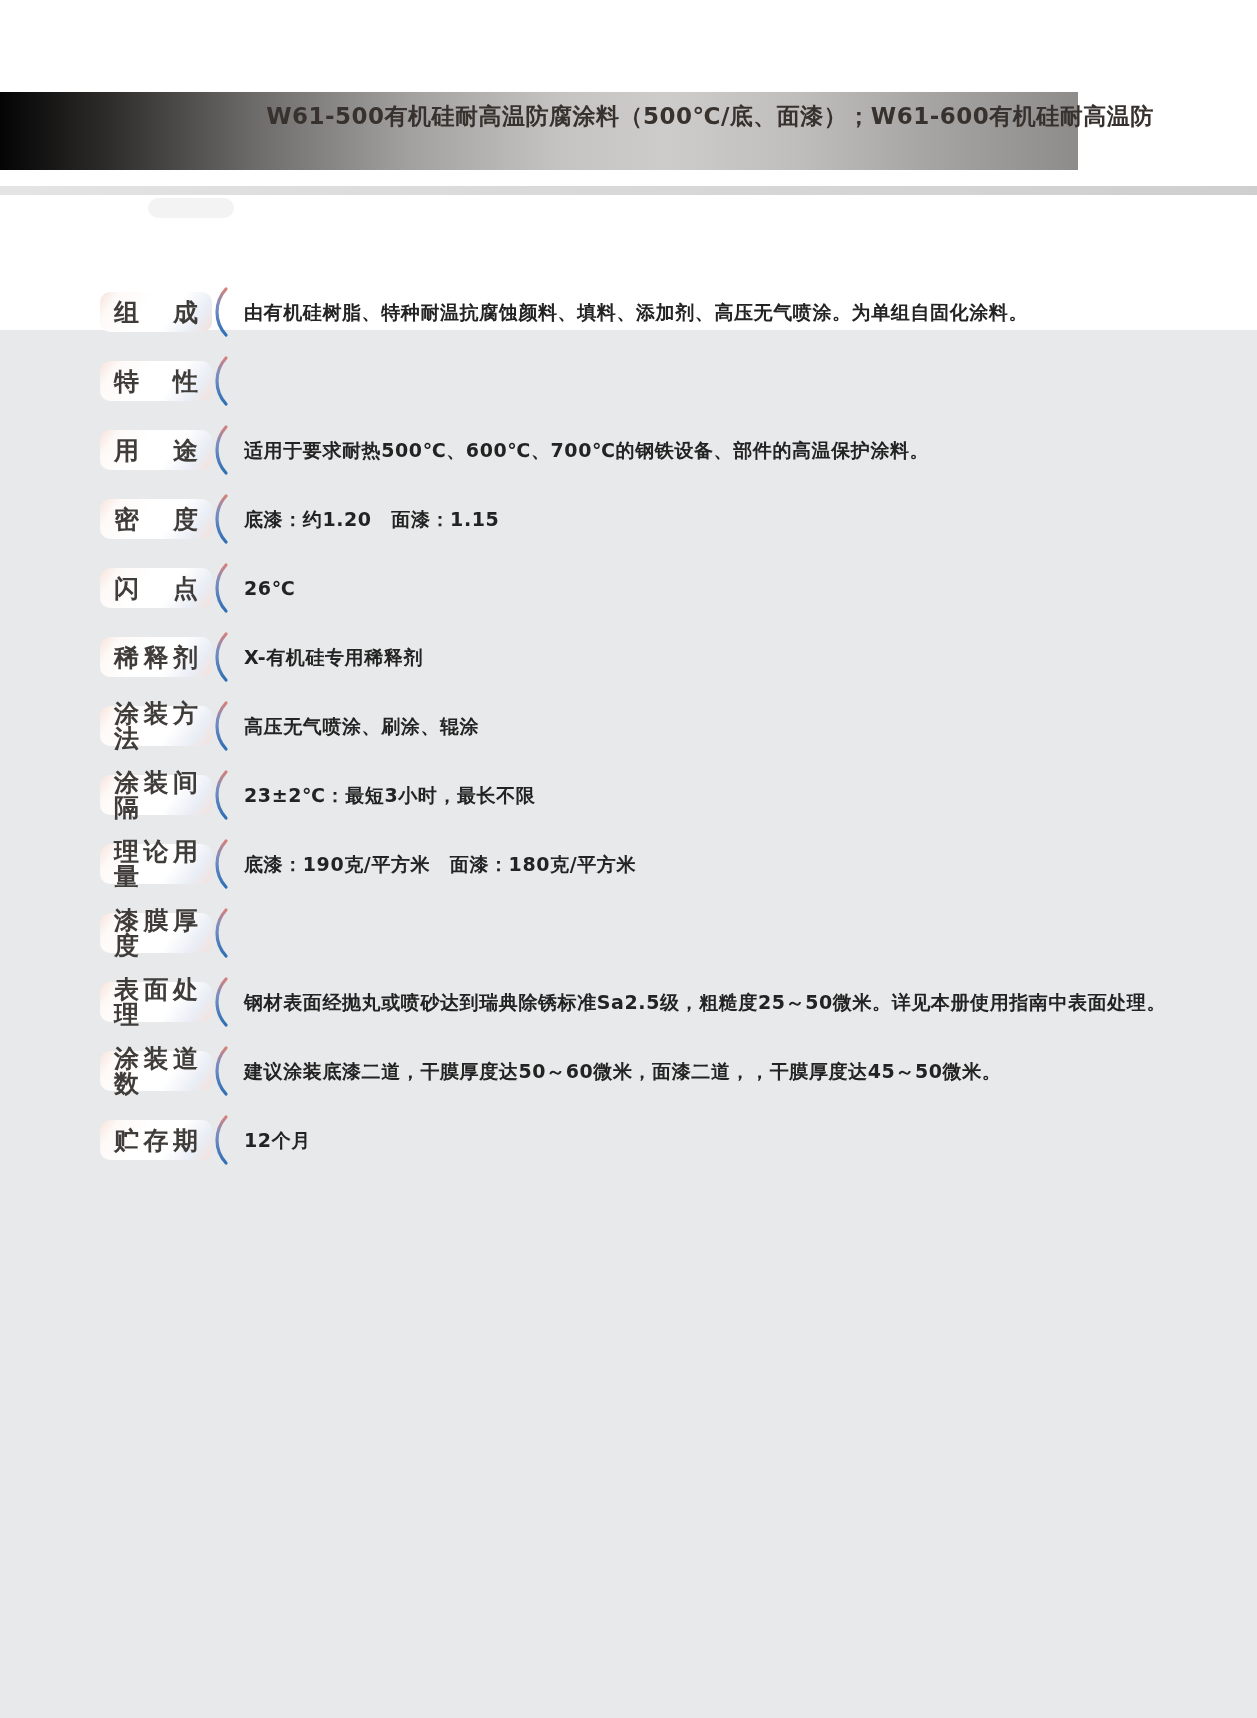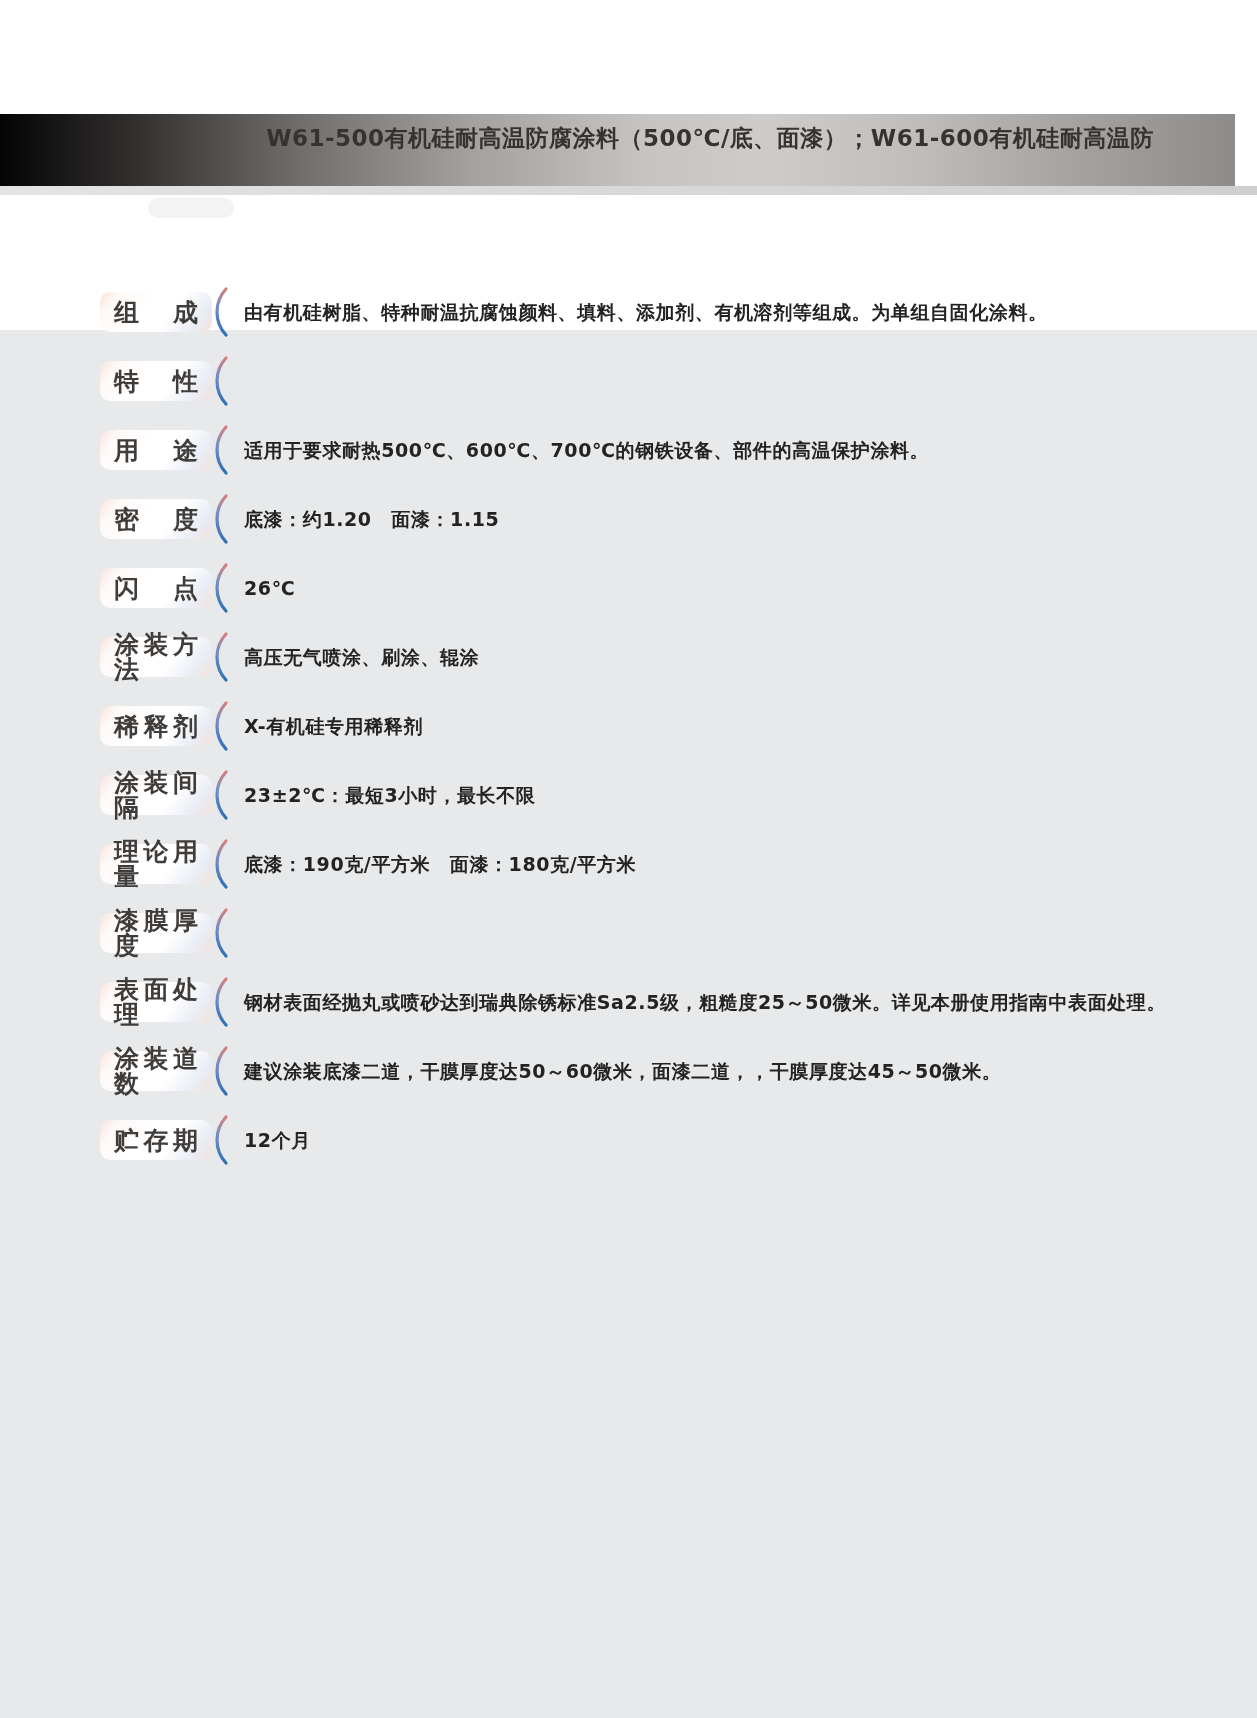--- a/index.html
+++ b/index.html
@@ -10,21 +10,21 @@
     font-family:"DejaVu Sans","Liberation Sans",sans-serif;
     overflow:hidden;
   }
   
   .panel-bg{
     position:absolute;left:0;top:330px;width:1257px;height:1388px;
     background:#e8e9ea;
   }
   
   .header-band{
-    position:absolute;left:0;top:114px;width:1235px;height:78px;
+    position:absolute;left:0;top:92px;width:1078px;height:78px;
     background:linear-gradient(90deg,#040404 0%,#2e2c2b 10%,#6f6d6b 24%,#a3a19f 38%,#c6c4c2 52%,#ceccca 62%,#c0bebc 74%,#a7a5a3 86%,#8e8c8a 100%);
   }
   .header-title{
     position:absolute;left:163px;top:7px;width:1094px;
     text-align:center;
     color:#37322e;
     font-size:23px;font-weight:bold;
     line-height:34px;
     letter-spacing:0.5px;
   }
@@ -102,21 +102,21 @@
 <div class="rows">
   <div class="row">
     <div class="pill">
       <span class="pill-label">组成</span>
     </div>
     <span class="paren">
       <svg width="24" height="52" viewBox="0 0 24 52">
         <path d="M18 3 C 6 16, 6 36, 18 49" fill="none" stroke="url(#pgrad)" stroke-width="3.2" stroke-linecap="round"></path>
       </svg>
     </span>
-    <div class="row-text"><div class="line">由有机硅树脂、特种耐温抗腐蚀颜料、填料、添加剂、有机溶剂等组成。为单组自固化涂料。</div></div>
+    <div class="row-text"><div class="line">由有机硅树脂、特种耐温抗腐蚀颜料、填料、添加剂、高压无气喷涂。为单组自固化涂料。</div></div>
   </div>
 
   <div class="row">
     <div class="pill">
       <span class="pill-label">特性</span>
     </div>
     <span class="paren">
       <svg width="24" height="52" viewBox="0 0 24 52">
         <path d="M18 3 C 6 16, 6 36, 18 49" fill="none" stroke="url(#pgrad)" stroke-width="3.2" stroke-linecap="round"></path>
       </svg>
@@ -155,44 +155,44 @@
     <span class="paren">
       <svg width="24" height="52" viewBox="0 0 24 52">
         <path d="M18 3 C 6 16, 6 36, 18 49" fill="none" stroke="url(#pgrad)" stroke-width="3.2" stroke-linecap="round"></path>
       </svg>
     </span>
     <div class="row-text"><div class="line">26℃</div></div>
   </div>
 
   <div class="row">
     <div class="pill">
+      <span class="pill-label">稀释剂</span>
+    </div>
+    <span class="paren">
+      <svg width="24" height="52" viewBox="0 0 24 52">
+        <path d="M18 3 C 6 16, 6 36, 18 49" fill="none" stroke="url(#pgrad)" stroke-width="3.2" stroke-linecap="round"></path>
+      </svg>
+    </span>
+    <div class="row-text"><div class="line">X-有机硅专用稀释剂</div></div>
+  </div>
+
+  <div class="row">
+    <div class="pill">
       <span class="pill-label">涂装方法</span>
     </div>
     <span class="paren">
       <svg width="24" height="52" viewBox="0 0 24 52">
         <path d="M18 3 C 6 16, 6 36, 18 49" fill="none" stroke="url(#pgrad)" stroke-width="3.2" stroke-linecap="round"></path>
       </svg>
     </span>
     <div class="row-text"><div class="line">高压无气喷涂、刷涂、辊涂</div></div>
   </div>
 
   <div class="row">
     <div class="pill">
-      <span class="pill-label">稀释剂</span>
-    </div>
-    <span class="paren">
-      <svg width="24" height="52" viewBox="0 0 24 52">
-        <path d="M18 3 C 6 16, 6 36, 18 49" fill="none" stroke="url(#pgrad)" stroke-width="3.2" stroke-linecap="round"></path>
-      </svg>
-    </span>
-    <div class="row-text"><div class="line">X-有机硅专用稀释剂</div></div>
-  </div>
-
-  <div class="row">
-    <div class="pill">
       <span class="pill-label">涂装间隔</span>
     </div>
     <span class="paren">
       <svg width="24" height="52" viewBox="0 0 24 52">
         <path d="M18 3 C 6 16, 6 36, 18 49" fill="none" stroke="url(#pgrad)" stroke-width="3.2" stroke-linecap="round"></path>
       </svg>
     </span>
     <div class="row-text"><div class="line">23±2℃：最短3小时，最长不限</div></div>
   </div>
 

